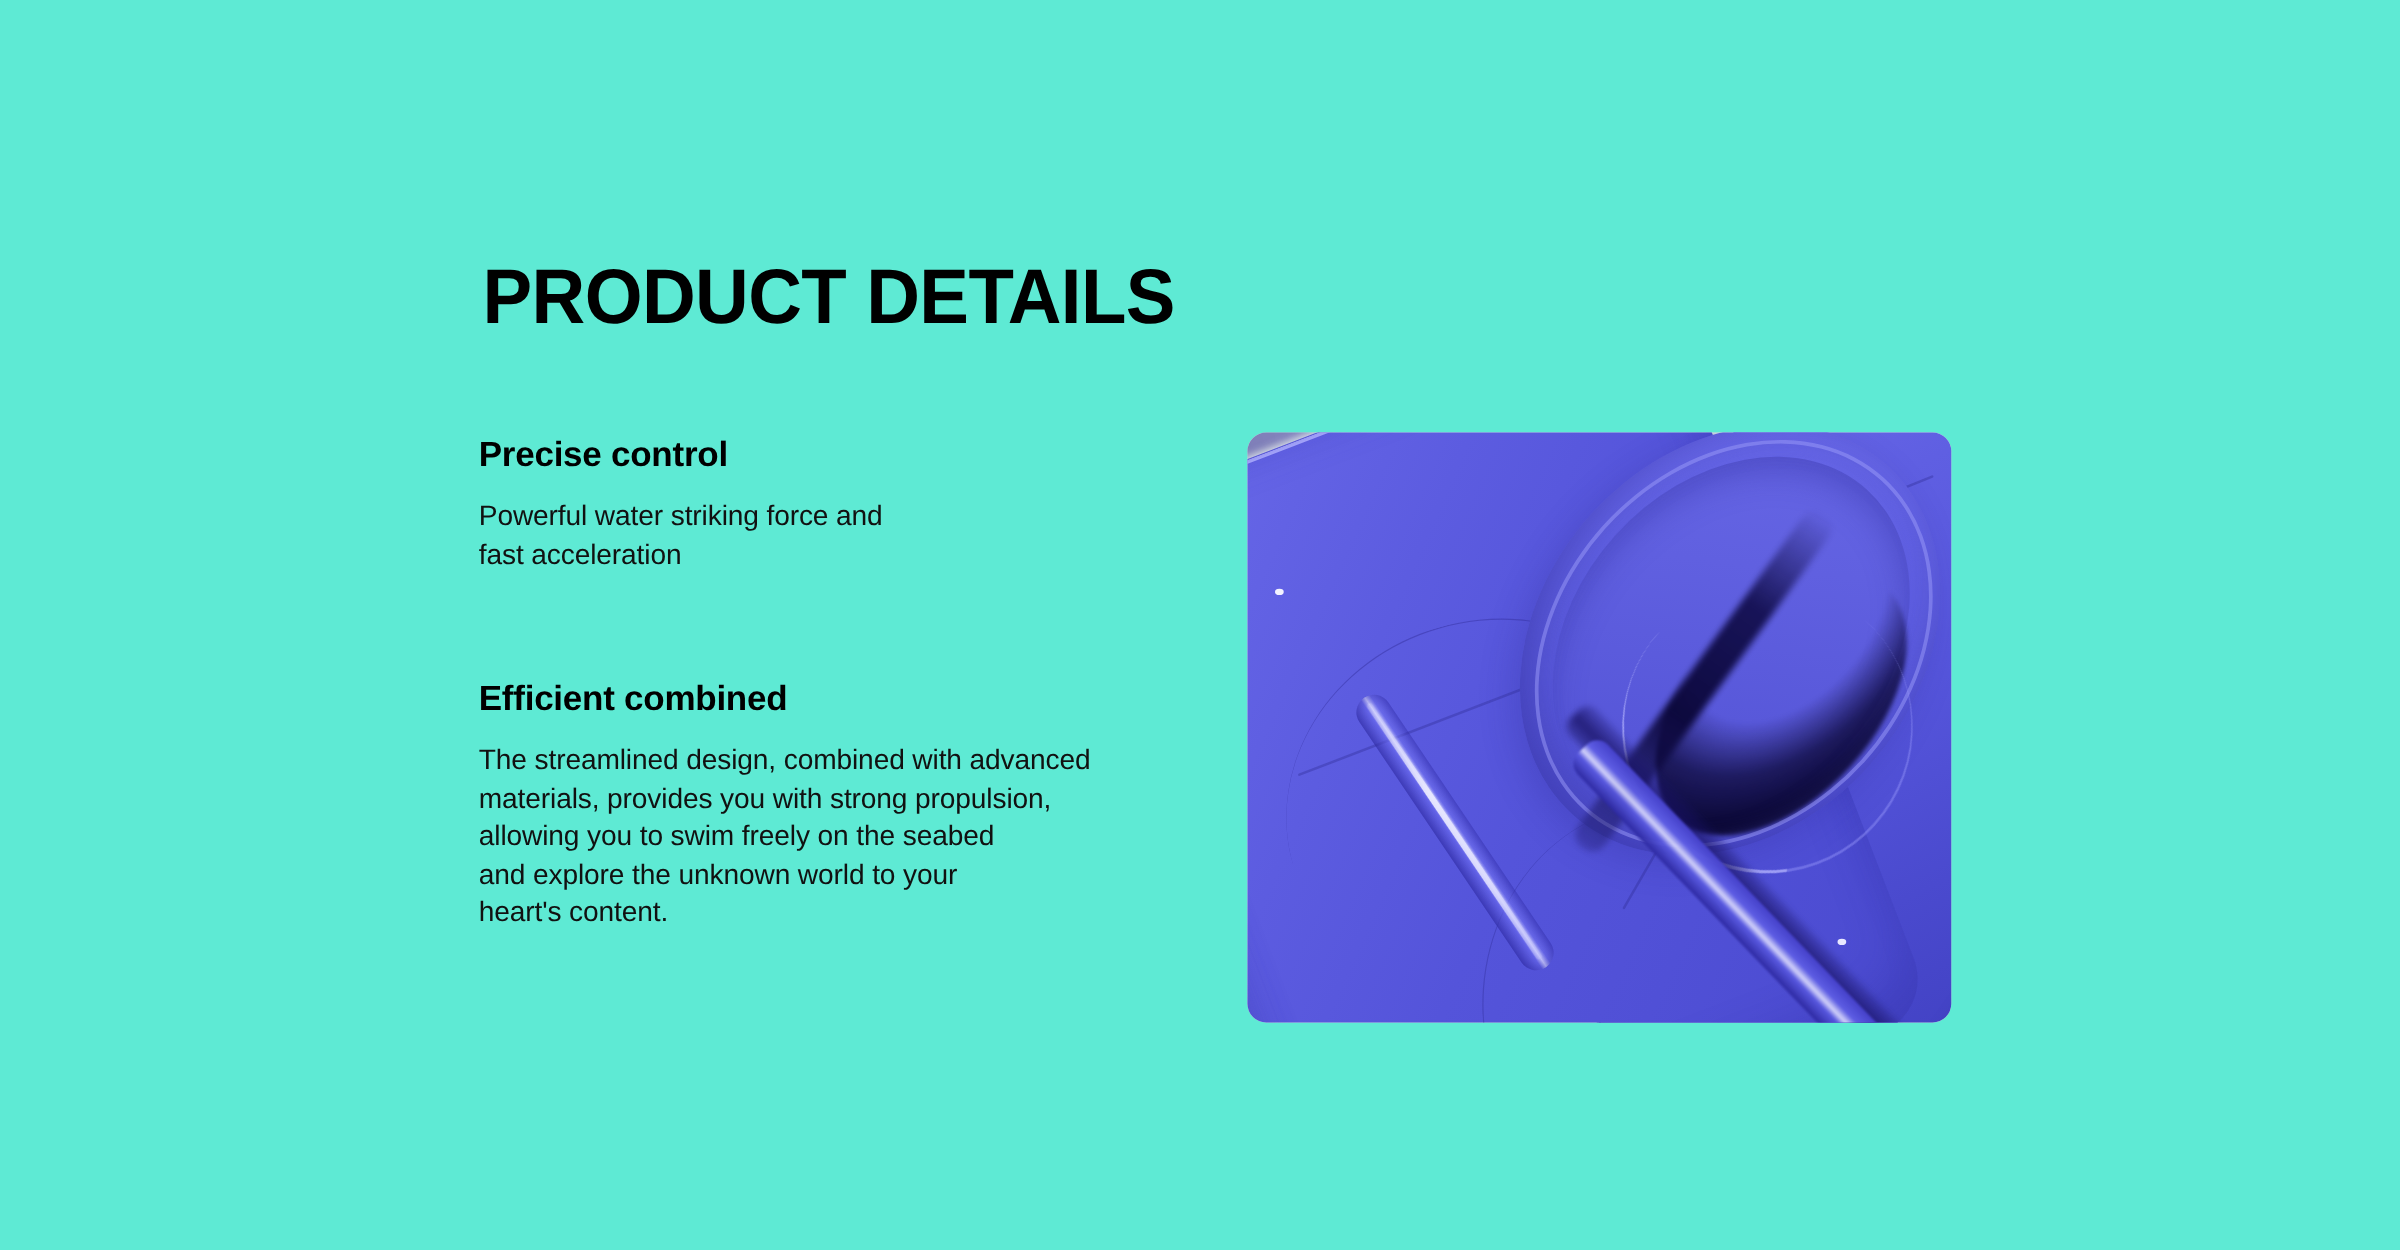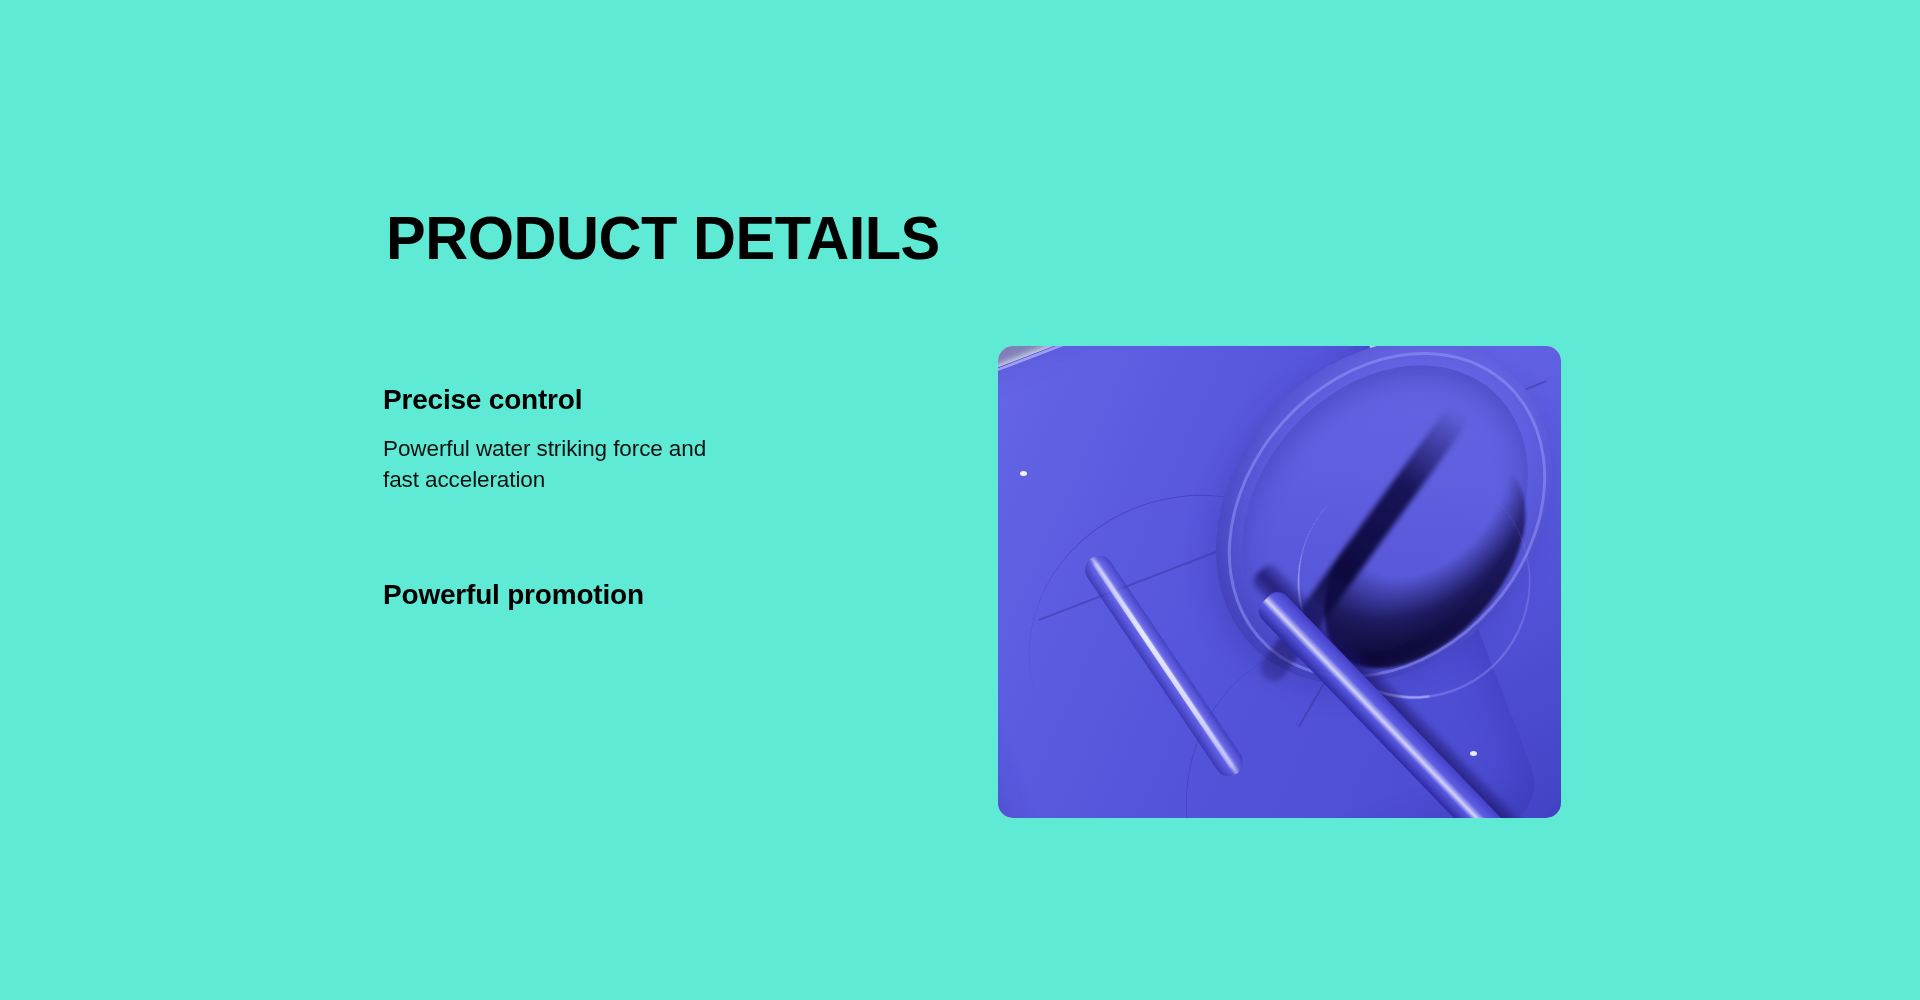--- a/index.html
+++ b/index.html
@@ -36,21 +36,20 @@
     transform-origin: left top;
     white-space: nowrap;
   }
 
   
   #text-column {
     position: absolute;
     left: 383px;
     top: 348px;
     width: 600px;
-    margin-top: 36px;
   }
 
   .feature-block { margin-bottom: 0; }
   #feature-block-0 { margin-bottom: 84px; }
 
   .feature-heading {
     font-size: 28px;
     font-weight: 700;
     color: #000000;
     letter-spacing: -0.2px;
@@ -448,21 +447,26 @@
 
   <div id="text-column">
 
     <div class="feature-block" id="feature-block-0">
       <div class="feature-heading">Precise control</div>
       <p class="feature-body">Powerful water striking force and
 fast acceleration</p>
     </div>
 
     <div class="feature-block" id="feature-block-1">
-      <div class="feature-heading">Powerful promotion</div>
+      <div class="feature-heading">Efficient combined</div>
+      <p class="feature-body">The streamlined design, combined with advanced
+materials, provides you with strong propulsion,
+allowing you to swim freely on the seabed
+and explore the unknown world to your
+heart's content.</p>
     </div>
 
   </div>
 
   <div id="product-image-card">
     <div id="card-backdrop"></div>
 
     <div id="fin-stage">
       <div class="fin-cast-shadow"></div>
 

